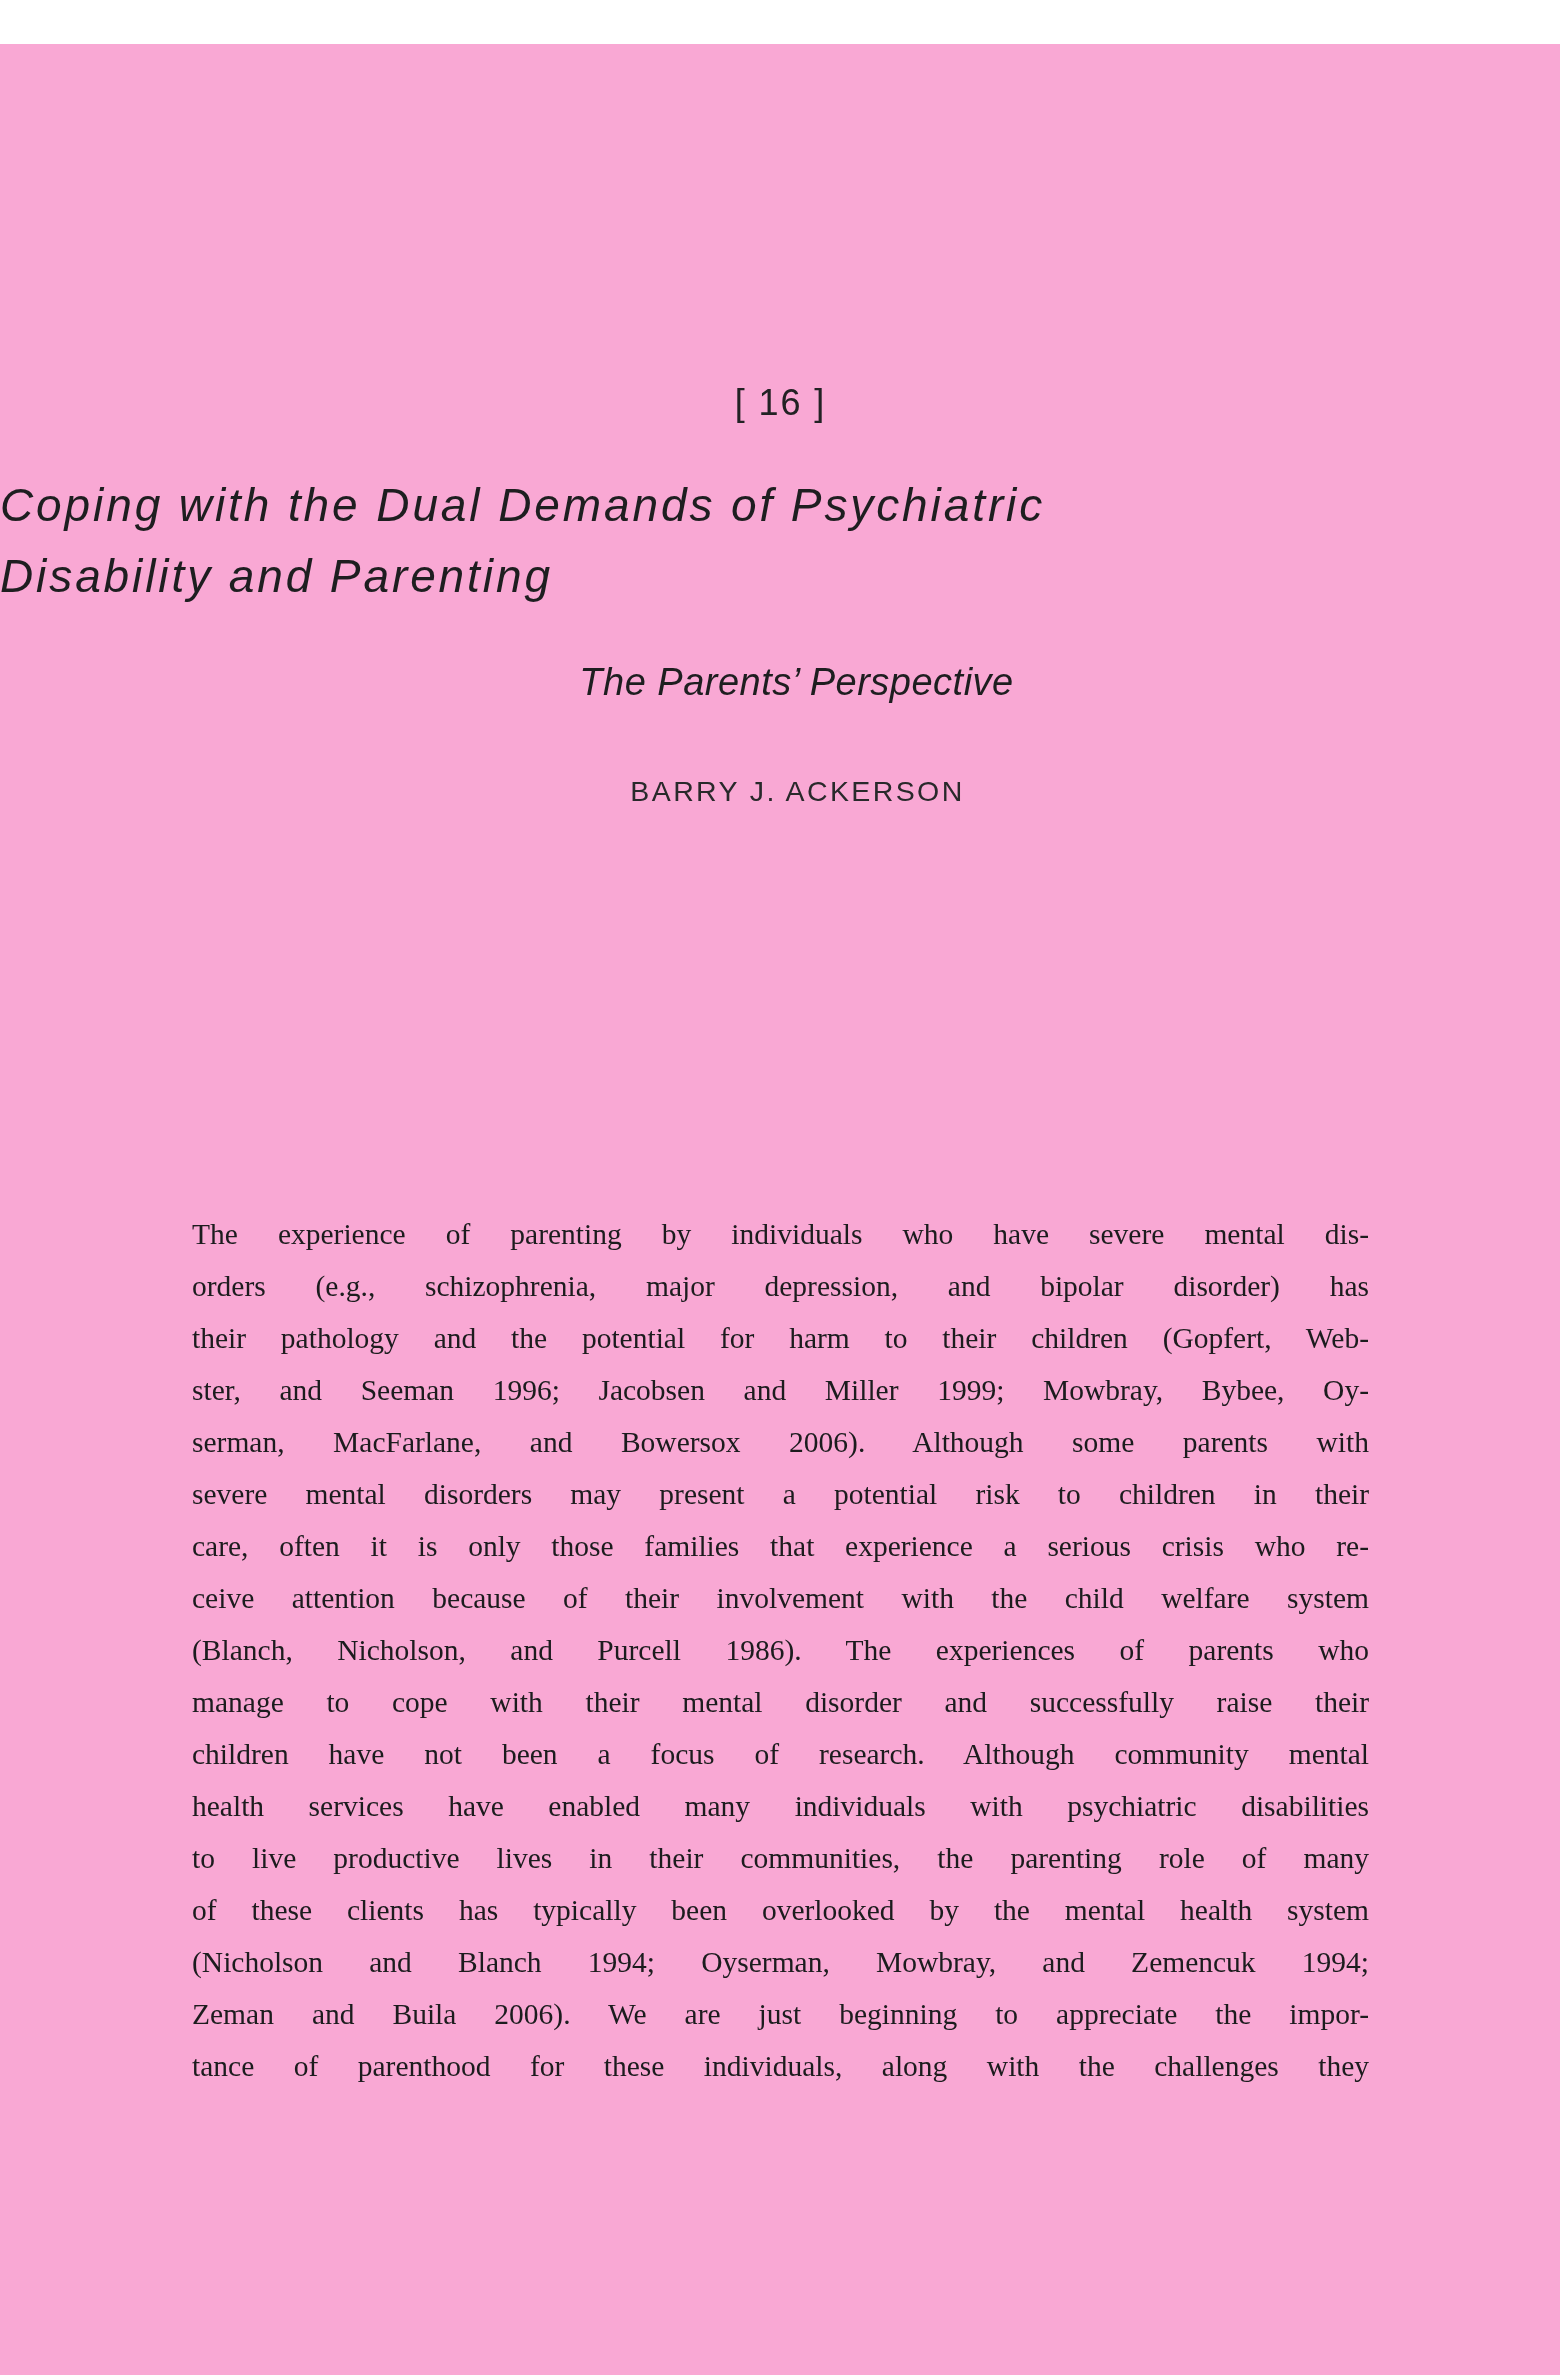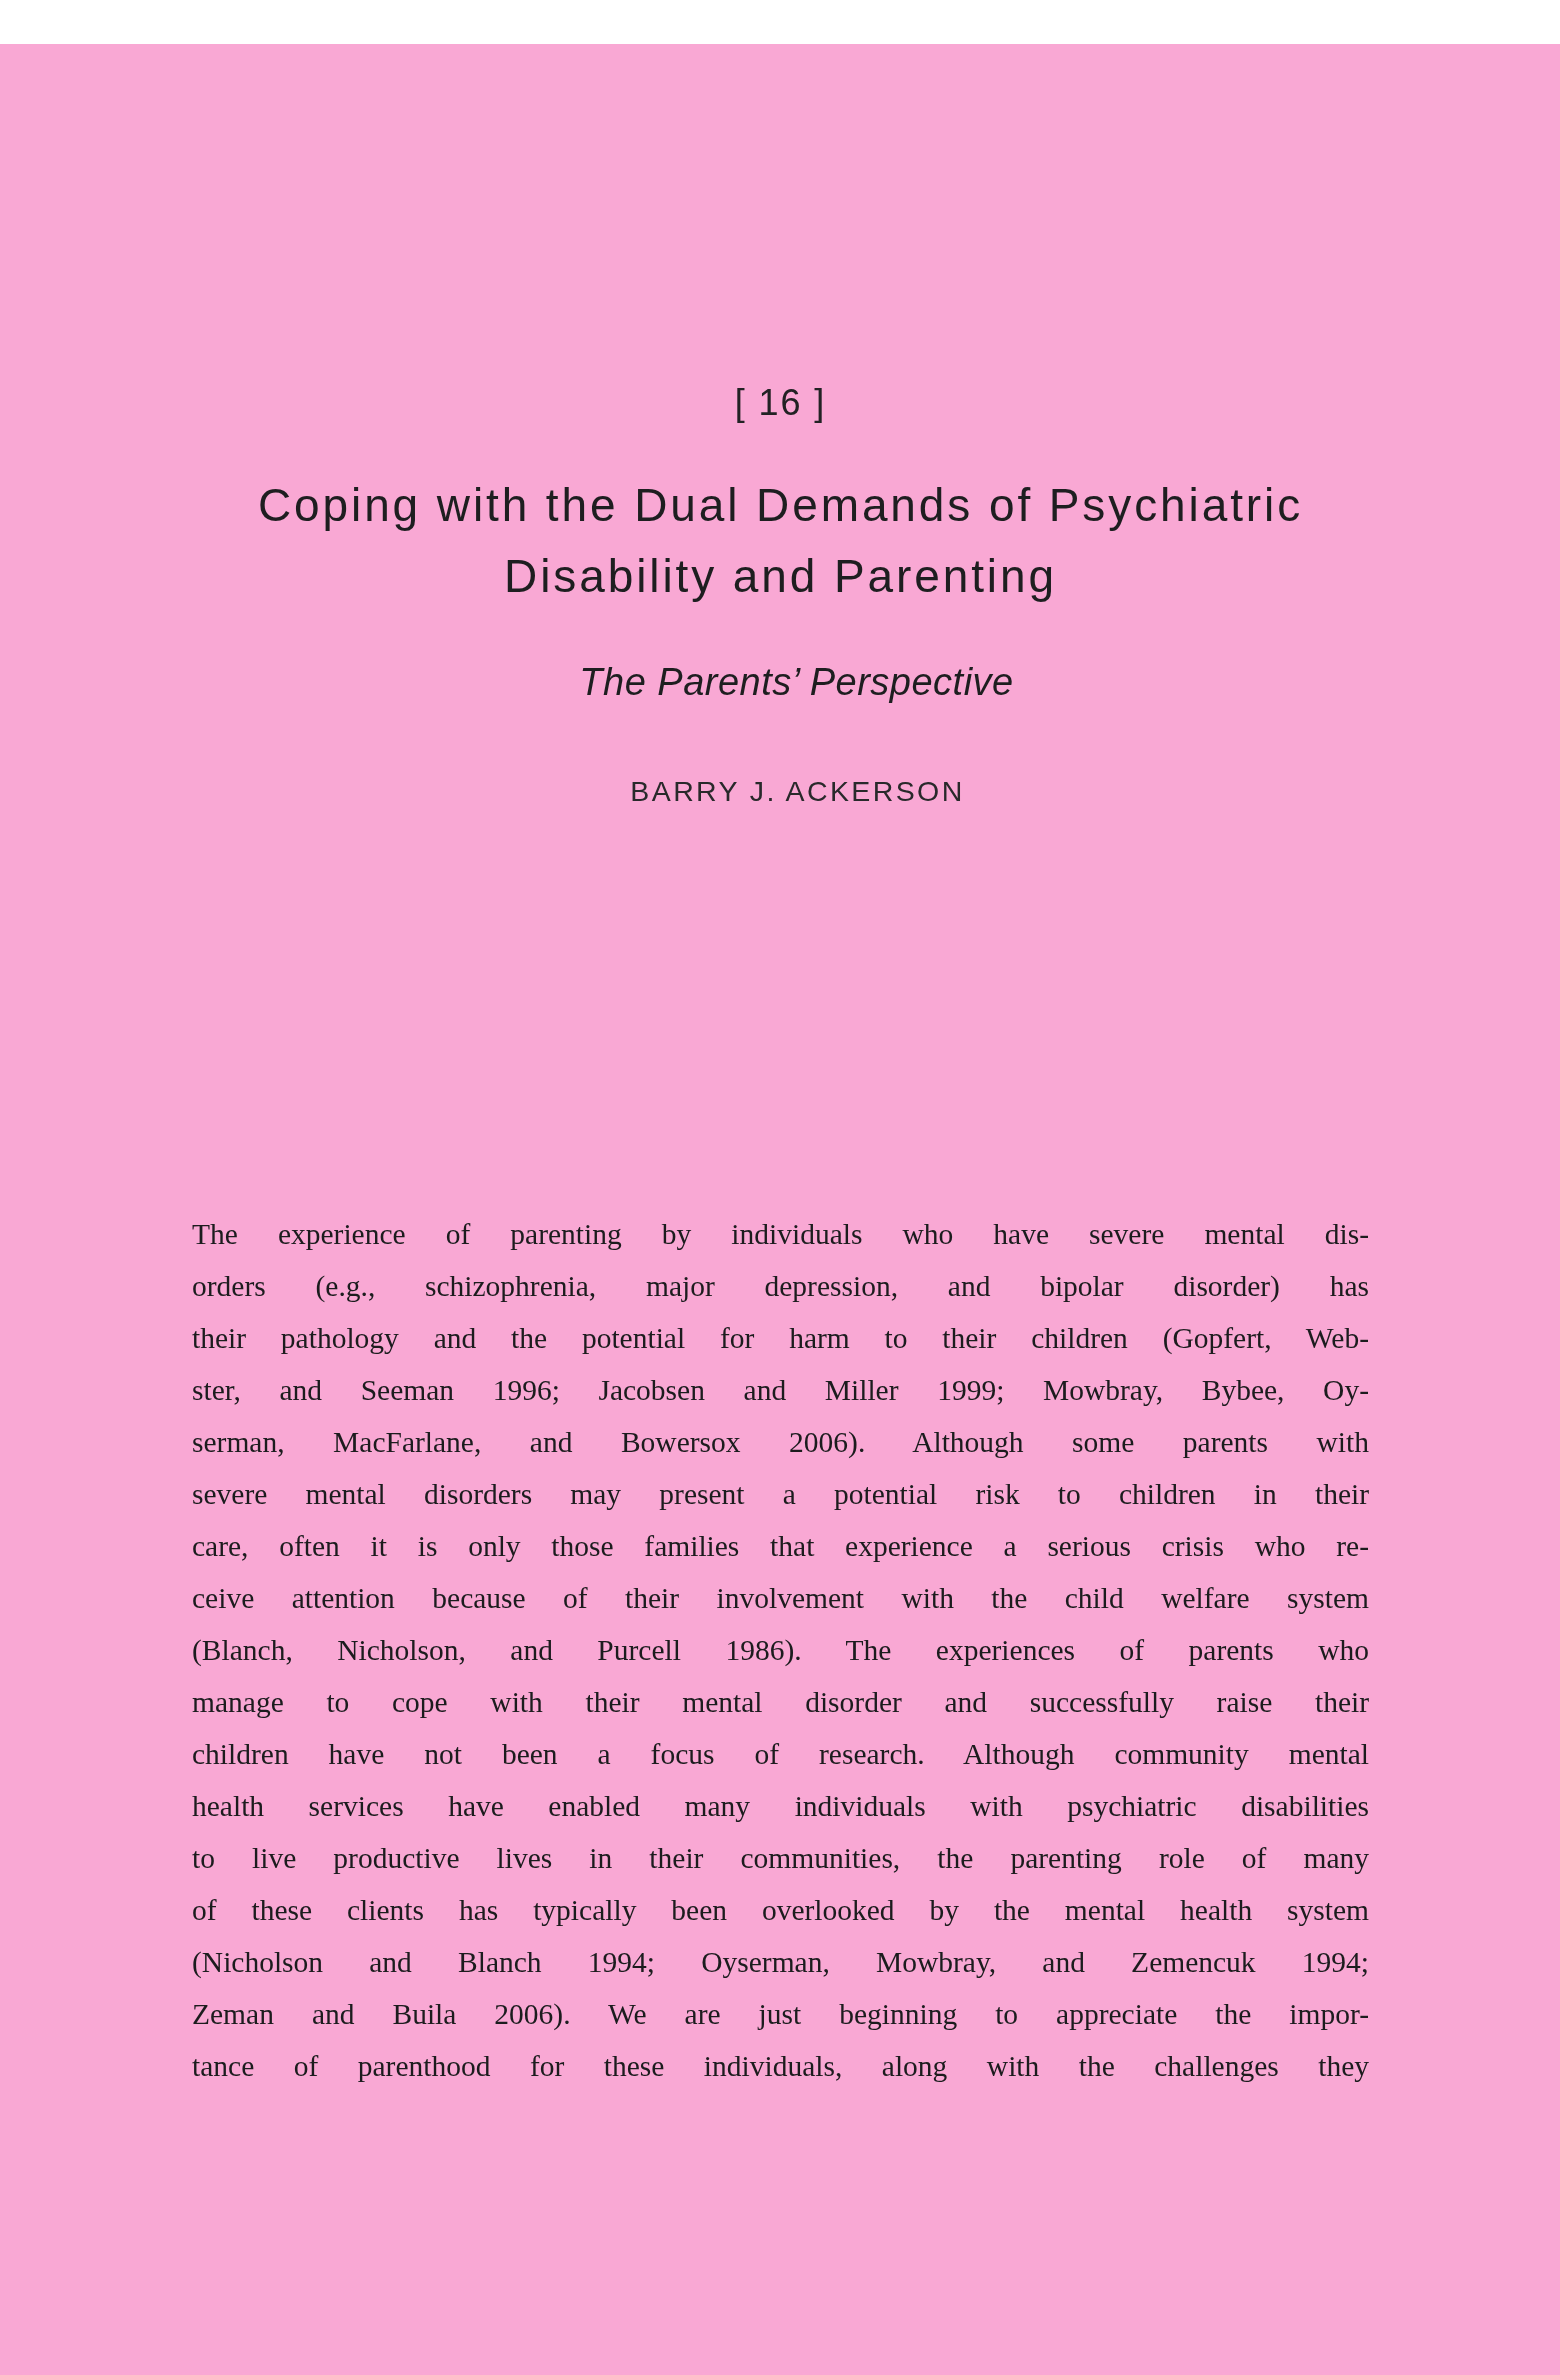--- a/index.html
+++ b/index.html
@@ -26,28 +26,29 @@
     font-size: 36px;
     line-height: 44px;
     letter-spacing: 1.9px;
     color: #222224;
   }
   .title {
     position: absolute;
     top: 426px;
     left: 0;
     width: 100%;
-    text-align: center;
+    text-align: left;
     font-family: "Liberation Sans", "DejaVu Sans", sans-serif;
     font-weight: normal;
     font-size: 46px;
     line-height: 71px;
     letter-spacing: 2.9px;
     color: #1e1e20;
     margin: 0;
+    font-style: italic;
   }
   .subtitle {
     position: absolute;
     top: 615px;
     left: 0;
     width: 100%;
     text-align: center;
     font-family: "Liberation Sans", "DejaVu Sans", sans-serif;
     font-style: italic;
     font-size: 38px;

